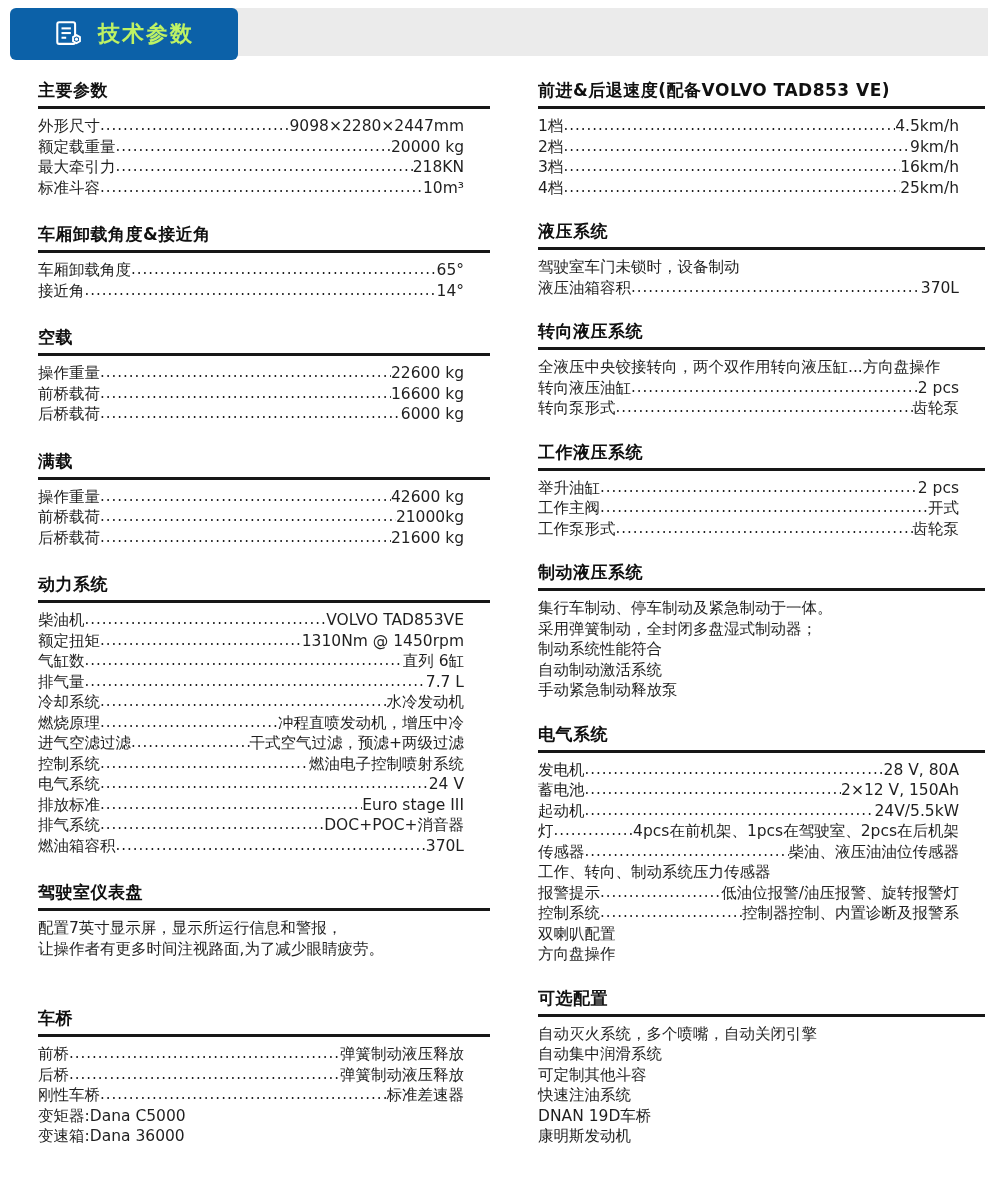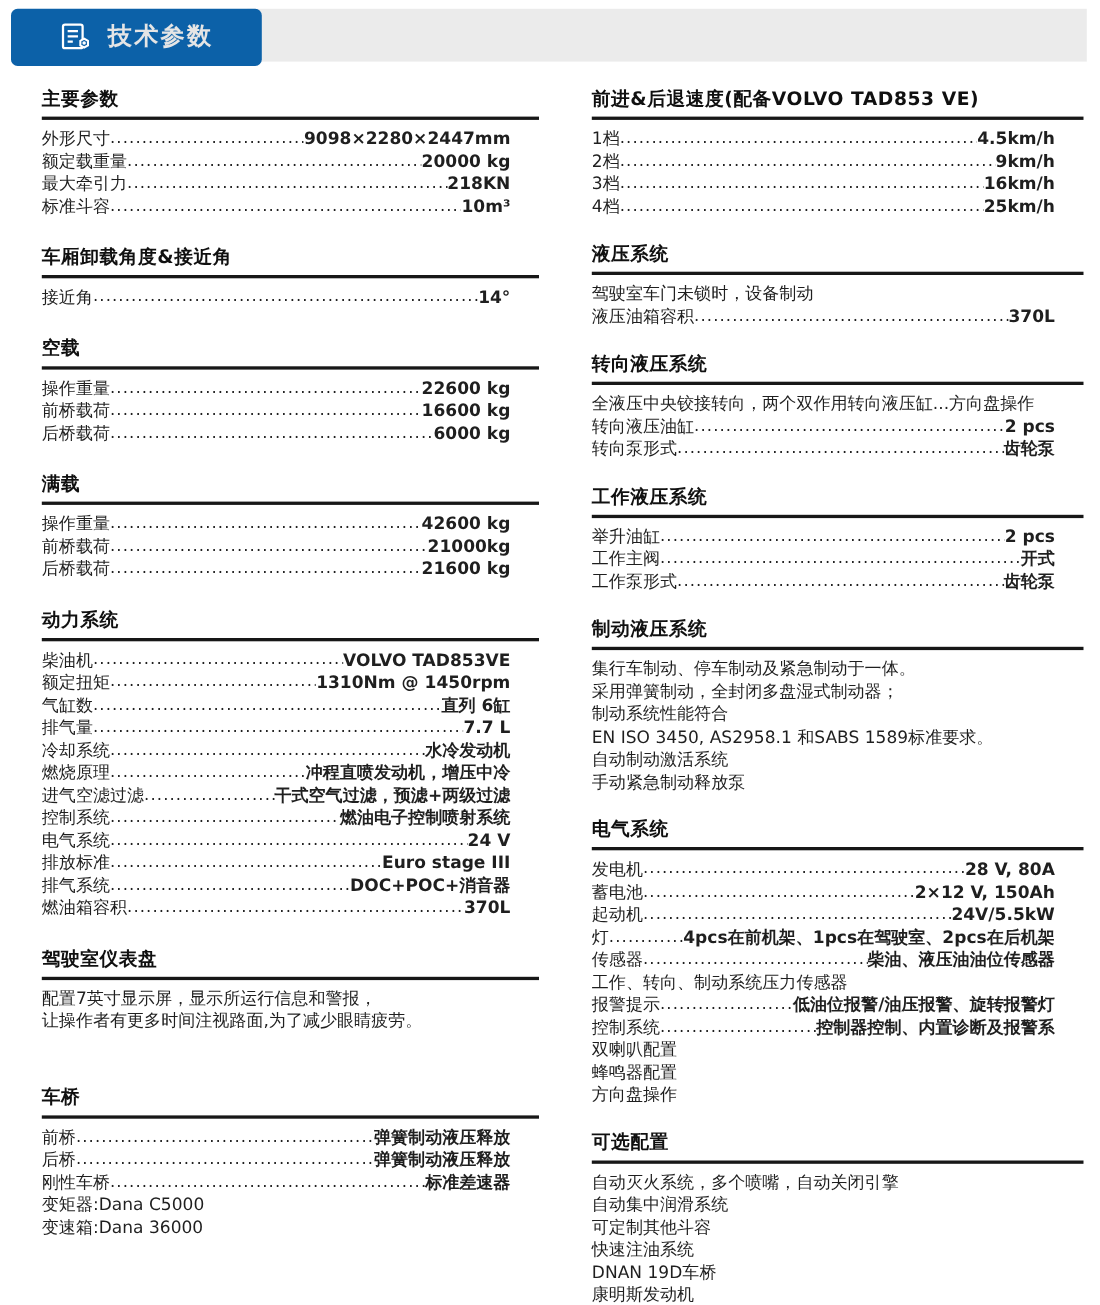--- a/index.html
+++ b/index.html
@@ -18,21 +18,21 @@
   .page{position:relative;width:1000px;height:1186px;background:#fff;overflow:hidden;}
 
   
   .banner{position:absolute;top:8px;left:10px;right:12px;height:50px;}
   .banner-bar{position:absolute;left:215px;right:0;top:0;height:48px;background:var(--bar);}
   .banner-tab{
     position:absolute;left:0;top:0;width:228px;height:52px;
     background:var(--accent);border-radius:6px;
     display:flex;align-items:center;justify-content:center;gap:14px;
   }
-  .banner-title{color:#e5e5e5;font-size:22px;font-weight:bold;letter-spacing:2px;line-height:1;}
+  .banner-title{color:#bef264;font-size:22px;font-weight:bold;letter-spacing:2px;line-height:1;}
   .banner-icon{width:30px;height:30px;display:block;}
 
   
   .cols{position:absolute;top:80px;left:38px;display:flex;gap:48px;}
   .col-left{width:452px;}
   .col-right{width:447px;}
 
   .spec-section{margin-bottom:26px;}
   .col-right .spec-section{margin-bottom:23px;}
   .col-left .spec-section:nth-child(6){margin-bottom:49px;} 
@@ -42,21 +42,21 @@
   .sec-rule{height:3px;background:var(--rule);margin:0 0 7px 0;}
   .rows{padding-right:26px;}
 
   .row{display:flex;align-items:baseline;font-size:15.5px;line-height:20.5px;white-space:nowrap;}
   .row .label{flex:none;}
   .row .dots{
     flex:1 1 auto;overflow:hidden;min-width:6px;position:relative;top:-1px;
     letter-spacing:1px;font-size:15px;
   }
   .row .dots::after{content:"..........................................................................................................................................................................";}
-  .row .value{flex:none;font-weight:bold;}
+  .row .value{flex:none;}
   .row.text{display:block;}
   .row.text.right{text-align:left;}
 </style>
 </head>
 <body>
 
 <div class="page">
 
   <header class="banner">
     <div class="banner-bar"></div>
@@ -99,20 +99,25 @@
               <span class="dots"></span>
               <span class="value">10m³</span>
             </div>
           </div>
         </section>
         <section class="spec-section">
           <h3 class="sec-title">车厢卸载角度&amp;接近角</h3>
           <div class="sec-rule"></div>
           <div class="rows">
             <div class="row lv">
+              <span class="label">车厢卸载角度</span>
+              <span class="dots"></span>
+              <span class="value">65°</span>
+            </div>
+            <div class="row lv">
               <span class="label">接近角</span>
               <span class="dots"></span>
               <span class="value">14°</span>
             </div>
           </div>
         </section>
         <section class="spec-section">
           <h3 class="sec-title">空载</h3>
           <div class="sec-rule"></div>
           <div class="rows">
@@ -329,21 +334,20 @@
             </div>
           </div>
         </section>
         <section class="spec-section">
           <h3 class="sec-title">制动液压系统</h3>
           <div class="sec-rule"></div>
           <div class="rows">
             <div class="row text">集行车制动、停车制动及紧急制动于一体。</div>
             <div class="row text">采用弹簧制动，全封闭多盘湿式制动器；</div>
             <div class="row text">制动系统性能符合</div>
-            <div class="row text">EN ISO 3450, AS2958.1 和SABS 1589标准要求。</div>
             <div class="row text">自动制动激活系统</div>
             <div class="row text">手动紧急制动释放泵</div>
           </div>
         </section>
         <section class="spec-section">
           <h3 class="sec-title">电气系统</h3>
           <div class="sec-rule"></div>
           <div class="rows">
             <div class="row lv">
               <span class="label">发电机</span>
@@ -375,21 +379,20 @@
               <span class="label">报警提示</span>
               <span class="dots"></span>
               <span class="value">低油位报警/油压报警、旋转报警灯</span>
             </div>
             <div class="row lv">
               <span class="label">控制系统</span>
               <span class="dots"></span>
               <span class="value">控制器控制、内置诊断及报警系</span>
             </div>
             <div class="row text">双喇叭配置</div>
-            <div class="row text">蜂鸣器配置</div>
             <div class="row text">方向盘操作</div>
           </div>
         </section>
         <section class="spec-section">
           <h3 class="sec-title">可选配置</h3>
           <div class="sec-rule"></div>
           <div class="rows">
             <div class="row text">自动灭火系统，多个喷嘴，自动关闭引擎</div>
             <div class="row text">自动集中润滑系统</div>
             <div class="row text">可定制其他斗容</div>

